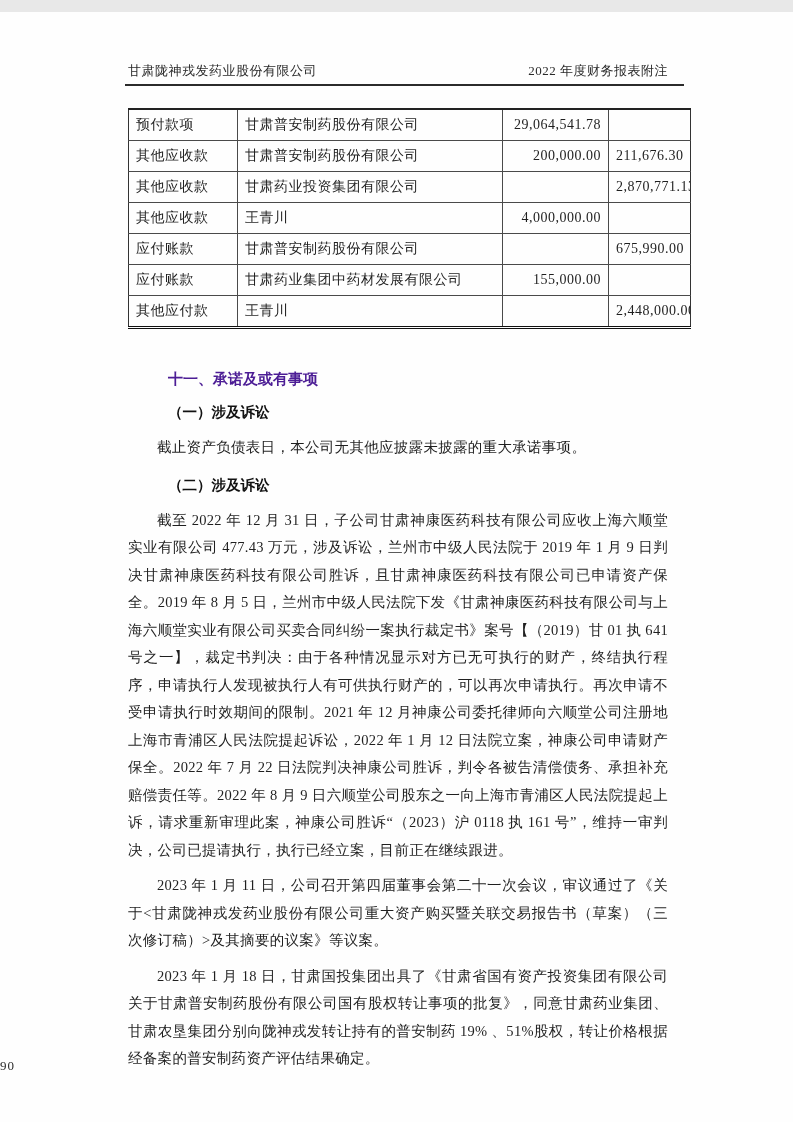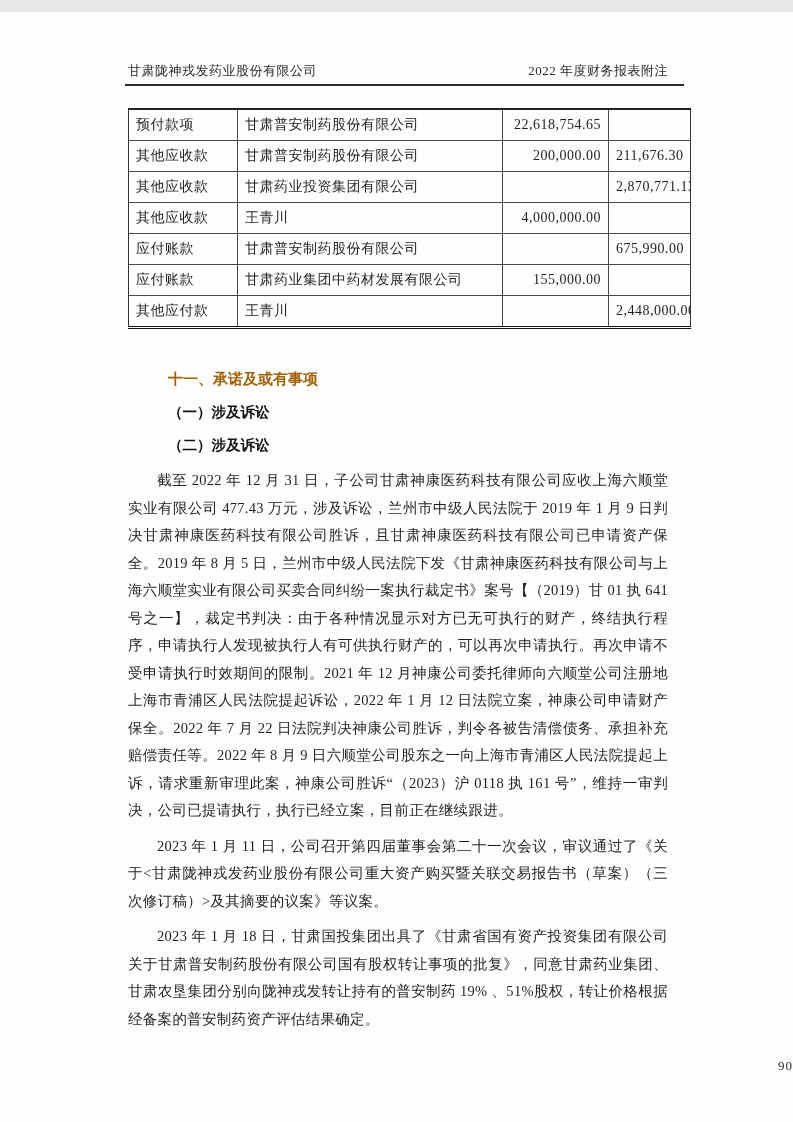--- a/index.html
+++ b/index.html
@@ -47,57 +47,57 @@
   .col-party{width:250px;}
   .col-amt1{width:91px;text-align:right;}
   .col-amt2{width:67px;text-align:left;}
   .num{font-variant-numeric:tabular-nums;letter-spacing:.8px;}
   
   .content{
     position:absolute;top:348px;left:128px;width:540px;
   }
   .h-major{
     font-family:"Liberation Sans","DejaVu Sans",sans-serif;
-    font-size:15px;font-weight:bold;color:#a16207;
+    font-size:15px;font-weight:bold;color:#4c1d95;
     margin:10px 0 12px 0;padding-left:40px;
   }
   .h-minor{
     font-family:"Liberation Sans","DejaVu Sans",sans-serif;
     font-size:14.5px;font-weight:bold;color:#111;
     margin:14px 0 12px 0;padding-left:40px;
   }
   .para{
     font-size:14.5px;line-height:27.5px;
     text-align:justify;text-indent:2em;
     margin:8px 0;letter-spacing:.3px;
   }
   .h-major.sec12{margin-top:18px;}
   
   .page-footer{
     position:absolute;top:1046px;left:0;width:793px;
-    text-align:right;font-size:13px;color:#2a2a2a;letter-spacing:1px;
+    text-align:left;font-size:13px;color:#2a2a2a;letter-spacing:1px;
   }
 </style>
 </head>
 <body>
 
 <div class="page">
 
   <div class="doc-header">
     <span>甘肃陇神戎发药业股份有限公司</span>
     <span>2022 年度财务报表附注</span>
   </div>
   <div class="header-rule"></div>
 
   <table class="bal-table">
     <tbody>
       <tr>
         <td class="col-item">预付款项</td>
         <td class="col-party">甘肃普安制药股份有限公司</td>
-        <td class="col-amt1 num">22,618,754.65</td>
+        <td class="col-amt1 num">29,064,541.78</td>
         <td class="col-amt2 num"></td>
       </tr>
       <tr>
         <td class="col-item">其他应收款</td>
         <td class="col-party">甘肃普安制药股份有限公司</td>
         <td class="col-amt1 num">200,000.00</td>
         <td class="col-amt2 num">211,676.30</td>
       </tr>
       <tr>
         <td class="col-item">其他应收款</td>
@@ -128,20 +128,21 @@
         <td class="col-party">王青川</td>
         <td class="col-amt1 num"></td>
         <td class="col-amt2 num">2,448,000.00</td>
       </tr>
     </tbody>
   </table>
 
   <div class="content">
     <div class="h-major">十一、承诺及或有事项</div>
     <div class="h-minor">（一）涉及诉讼</div>
+    <p class="para">截止资产负债表日，本公司无其他应披露未披露的重大承诺事项。</p>
     <div class="h-minor">（二）涉及诉讼</div>
     <p class="para">截至 2022 年 12 月 31 日，子公司甘肃神康医药科技有限公司应收上海六顺堂实业有限公司 477.43 万元，涉及诉讼，兰州市中级人民法院于 2019 年 1 月 9 日判决甘肃神康医药科技有限公司胜诉，且甘肃神康医药科技有限公司已申请资产保全。2019 年 8 月 5 日，兰州市中级人民法院下发《甘肃神康医药科技有限公司与上海六顺堂实业有限公司买卖合同纠纷一案执行裁定书》案号【（2019）甘 01 执 641 号之一】，裁定书判决：由于各种情况显示对方已无可执行的财产，终结执行程序，申请执行人发现被执行人有可供执行财产的，可以再次申请执行。再次申请不受申请执行时效期间的限制。2021 年 12 月神康公司委托律师向六顺堂公司注册地上海市青浦区人民法院提起诉讼，2022 年 1 月 12 日法院立案，神康公司申请财产保全。2022 年 7 月 22 日法院判决神康公司胜诉，判令各被告清偿债务、承担补充赔偿责任等。2022 年 8 月 9 日六顺堂公司股东之一向上海市青浦区人民法院提起上诉，请求重新审理此案，神康公司胜诉“（2023）沪 0118 执 161 号”，维持一审判决，公司已提请执行，执行已经立案，目前正在继续跟进。</p>
     <p class="para">2023 年 1 月 11 日，公司召开第四届董事会第二十一次会议，审议通过了《关于&lt;甘肃陇神戎发药业股份有限公司重大资产购买暨关联交易报告书（草案）（三次修订稿）&gt;及其摘要的议案》等议案。</p>
     <p class="para">2023 年 1 月 18 日，甘肃国投集团出具了《甘肃省国有资产投资集团有限公司关于甘肃普安制药股份有限公司国有股权转让事项的批复》，同意甘肃药业集团、甘肃农垦集团分别向陇神戎发转让持有的普安制药 19% 、51%股权，转让价格根据经备案的普安制药资产评估结果确定。</p>
   </div>
 
   <div class="page-footer">
     <span>90</span>
   </div>
 

